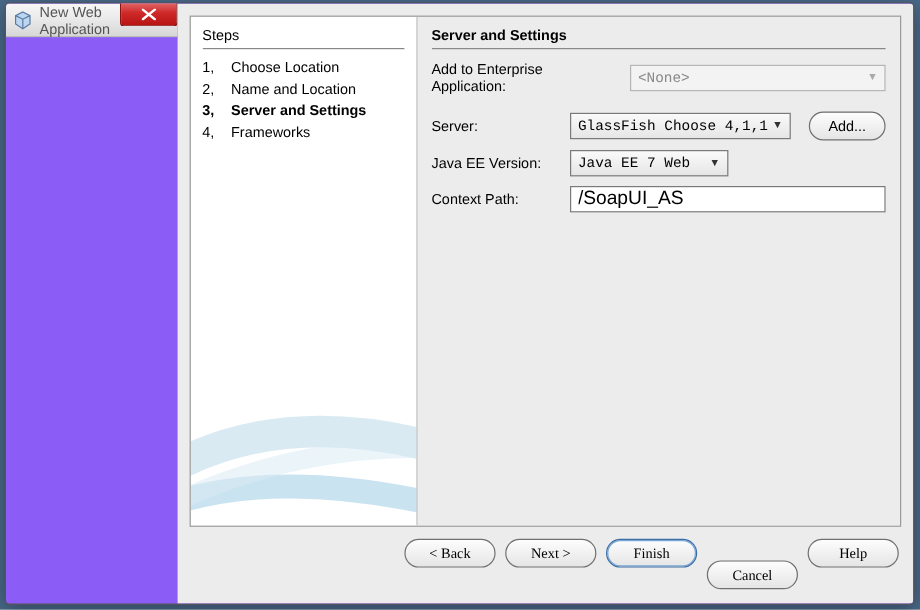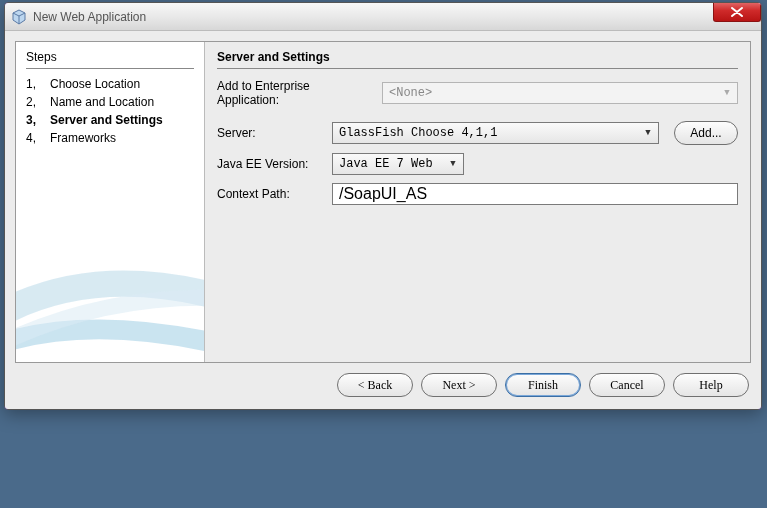--- a/index.html
+++ b/index.html
@@ -10,27 +10,26 @@
     background: #4a6a8a;
     overflow: hidden;
     width: 767px;
     height: 508px;
   }
   .window {
     position: absolute;
     left: 4px;
     top: 2px;
     width: 758px;
-    height: 408px;
+    height: 502px;
     background: #8b5cf6;
     border: 1px solid #555;
     border-radius: 4px;
     box-shadow: 0 4px 18px rgba(0,0,0,0.35);
     display: flex;
-    flex-direction: column;
     overflow: hidden;
   }
   .titlebar {
     height: 28px;
     background: linear-gradient(to bottom,#f7f7f7 0%, #e9e9e9 50%, #d7d7d7 100%);
     border-bottom: 1px solid #bbb;
     display: flex;
     align-items: center;
     padding: 0 4px 0 6px;
     position: relative;
@@ -281,18 +280,18 @@
           <input class="text-input" style="flex: 1 1 auto;" type="text" value="/SoapUI_AS">
         </div>
       </div>
 
     </div>
 
     <div class="btn-bar">
       <button class="btn" style="min-width:76px;">&lt; Back</button>
       <button class="btn" style="min-width:76px;">Next &gt;</button>
       <button class="btn default" style="min-width:76px;">Finish</button>
-      <button class="btn" style="min-width:76px;">Cancel</button>
+      <button class="btn" style="min-width:76px;margin-top:18px;">Cancel</button>
       <button class="btn" style="min-width:76px;">Help</button>
     </div>
   </div>
 
 </div>
 
 </body></html>

